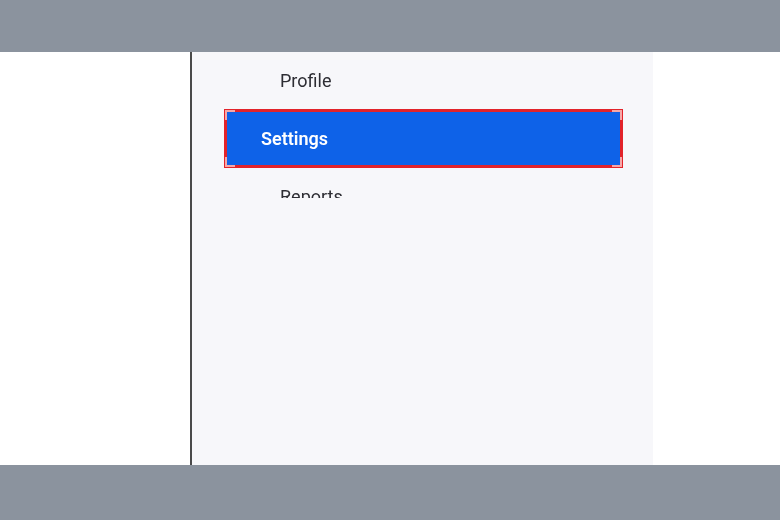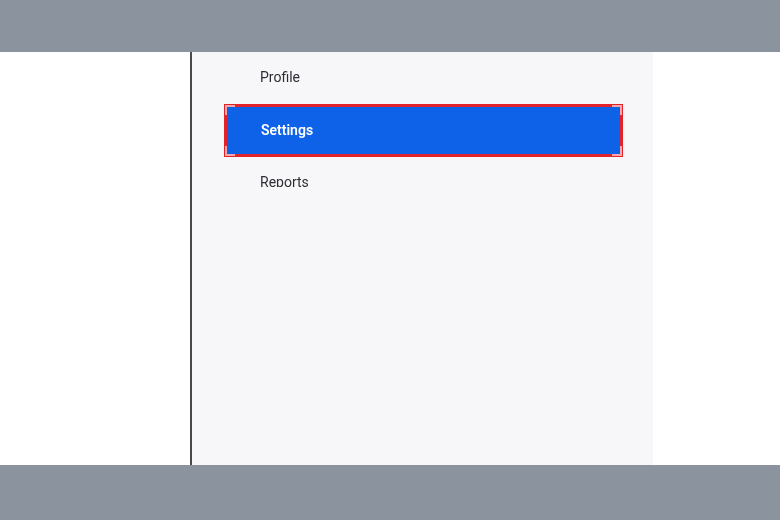--- a/index.html
+++ b/index.html
@@ -45,22 +45,22 @@
       top: 0;
       width: 463px;
       height: 413px;
       background: #f7f7fa;
       border-left: 2px solid #4a4a4a;
     }
     .nav-list {
       padding-top: 0;
     }
     .nav-item {
-      padding: 16px 0 16px 68px;
-      font-size: 14px;
+      padding: 16px 0 16px 88px;
+      font-size: 18px;
       color: #2d2d33;
       cursor: pointer;
       line-height: 1.4;
     }
     .nav-item.last-cut {
       overflow: hidden;
       height: 30px;
       padding-top: 16px;
       padding-bottom: 0;
     }

